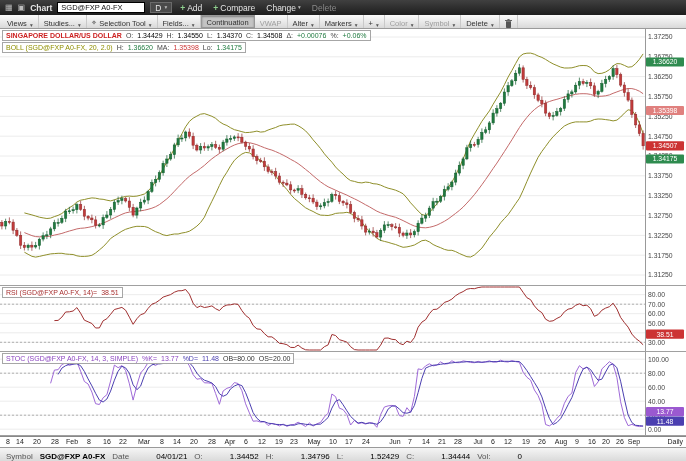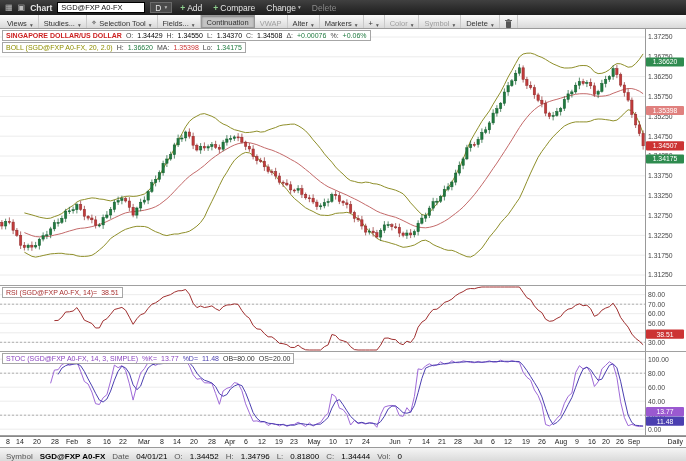--- a/index.html
+++ b/index.html
@@ -59,21 +59,21 @@
   .time-axis { position:relative; width:686px; height:11px; background:#fff;
                border-top:1px solid #888; font-size:7px; color:#222; }
   .time-axis span { position:absolute; top:1px; transform:translateX(-50%); }
   .time-axis .interval { right:3px; left:auto; transform:none; color:#222; }
 
   
   .statusbar { height:14px; background:linear-gradient(#f5f5f5,#dadada);
                border-top:1px solid #999; display:flex; align-items:flex-end;
                gap:7px; padding:0 6px; font-size:8px; color:#555; }
   .statusbar b { color:#000; font-weight:bold; }
-  .statusbar .v { color:#000; }
+  .statusbar .v { color:#000;margin-left:20px; }
 </style>
 </head>
 <body>
 
 <div class="titlebar">
   <span class="ticon">▦</span>
   <span class="ticon">▣</span>
   <span class="app-label">Chart</span>
   <input class="symbol-input" value="SGD@FXP A0-FX" style="">
   <span class="interval-select">
@@ -674,18 +674,18 @@
 <div class="statusbar">
   <span>Symbol</span>
   <b>SGD@FXP A0-FX</b>
   <span>Date</span>
   <span class="v">04/01/21</span>
   <span>O:</span>
     <span class="v">1.34452</span>
   <span>H:</span>
     <span class="v">1.34796</span>
   <span>L:</span>
-    <span class="v">0.81800</span>
+    <span class="v">1.52429</span>
   <span>C:</span>
     <span class="v">1.34444</span>
   <span>Vol:</span>
     <span class="v">0</span>
 </div>
 
 </body></html>

